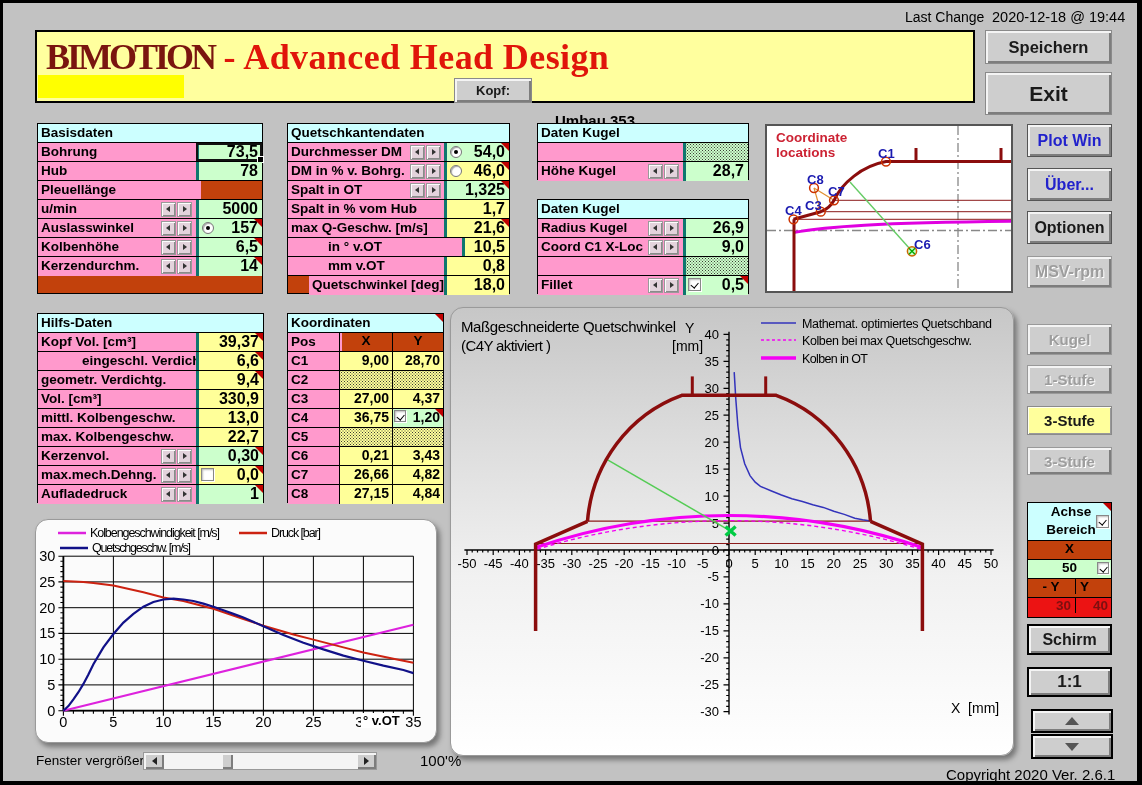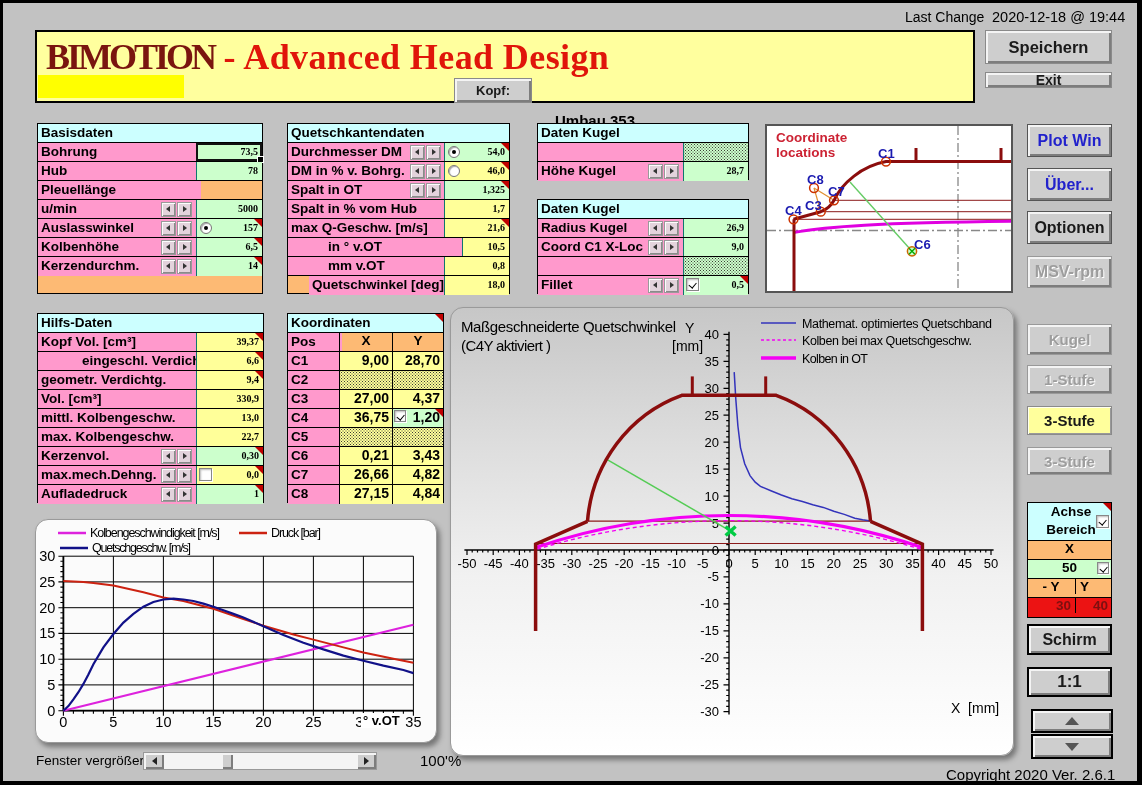--- a/index.html
+++ b/index.html
@@ -8,28 +8,28 @@
 .abs{position:absolute;}
 .frame{position:absolute;left:0;top:0;right:0;bottom:0;border-style:solid;border-color:#000;border-width:3px 5px 4px 3px;box-sizing:border-box;}
 .topcyan{position:absolute;left:0;top:0;width:1142px;height:2px;background:#d8f8f8;}
 .btn{position:absolute;background:#cecece;border:1px solid #8a8a8a;
  box-shadow:inset 2px 2px 0 #f4f4f4, inset -2px -2px 0 #7d7d7d;
  display:flex;align-items:center;justify-content:center;
  font-weight:bold;color:#1a1a1a;box-sizing:border-box;}
 .btn.dark{border:2px solid #000;}
 .btn.blue{color:#2222cc;}
 .btn.dis{color:#9d9d9d;text-shadow:1px 1px 0 #fff;}
-.tbl{position:absolute;background:#fdba74;border:1px solid #000;box-sizing:border-box;}
+.tbl{position:absolute;background:#c2410c;border:1px solid #000;box-sizing:border-box;}
 .row{position:relative;height:19px;border-bottom:1px solid #000;box-sizing:border-box;
  font-weight:bold;font-size:13.5px;color:#000;}
 .row:last-child{border-bottom:none;}
 .hdr{background:#ccffff;padding-left:3px;line-height:17px;}
 .lbl{position:absolute;left:0;top:0;bottom:0;padding-left:3px;line-height:17px;background:#ff99cc;}
-.val{position:absolute;top:0;bottom:0;right:0;border-left:1px solid #0f766e;box-sizing:border-box;
- text-align:right;padding-right:4px;line-height:17px;font-size:10px;font-family:Liberation Serif, serif;}
+.val{position:absolute;top:0;bottom:0;right:0;border-left:3px solid #0f766e;box-sizing:border-box;
+ text-align:right;padding-right:4px;line-height:17px;font-size:16px;}
 .g{background:#ccffcc;}
 .y{background:#ffff99;}
 .rc{position:absolute;right:0;top:0;width:0;height:0;border-left:8px solid transparent;border-top:8px solid #c00000;}
 .hatch{background-image:radial-gradient(#3c3c34 0.65px, transparent 0.85px),radial-gradient(#3c3c34 0.65px, transparent 0.85px);background-size:3px 3px;background-position:0 0,1.5px 1.5px;}
 .cx{position:absolute;left:51px;width:53px;top:0;bottom:0;border-left:1px solid #000;box-sizing:border-box;text-align:right;padding-right:3px;line-height:17px;font-size:14px;}
 .cy{position:absolute;left:104px;right:0;top:0;bottom:0;border-left:1px solid #000;box-sizing:border-box;text-align:right;padding-right:3px;line-height:17px;font-size:14px;}
 .spin{position:absolute;top:1.5px;width:31px;height:15px;}
 .spin i{position:absolute;top:0;width:15px;height:15px;background:#e3d3dc;border:1px solid #9a9a9a;
  box-shadow:inset 1px 1px 0 #fdfdfd, inset -1px -1px 0 #8a8a8a;box-sizing:border-box;}
 .spin i.l{left:0;}
@@ -58,21 +58,21 @@
 
 <div class="abs" style="left:35px;top:30px;width:940px;height:73px;background:#ffff9e;border:2px solid #000;box-sizing:border-box;">
   <div class="abs" style="left:1px;top:43px;width:146px;height:23px;background:#ffff00;"></div>
   <div class="abs" style="left:9px;top:4px;font-family:'Liberation Serif',serif;font-weight:bold;font-size:36px;">
     <span style="color:#7a150f;letter-spacing:-3px;">BIMOTION</span><span style="color:#e0150a;letter-spacing:0.4px;"> - Advanced Head Design</span>
   </div>
   <div class="btn" style="left:417px;top:46px;width:78px;height:25px;font-size:13px;">Kopf:</div>
   <div class="abs" style="left:518px;top:50px;font-weight:bold;font-size:15px;margin-top:30px;">Umbau 353</div>
 </div>
 <div class="btn" style="left:985px;top:30px;width:127px;height:34px;font-size:16.5px;">Speichern</div>
-<div class="btn" style="left:985px;top:72px;width:127px;height:16px;font-size:14px;">Exit</div>
+<div class="btn" style="left:985px;top:72px;width:127px;height:43px;font-size:21px;">Exit</div>
 
 <div class="btn blue" style="left:1027px;top:124px;width:85px;height:33px;font-size:16px;border-color:#555;">Plot Win</div>
 <div class="btn blue" style="left:1027px;top:168px;width:85px;height:33px;font-size:16px;border-color:#555;">Über...</div>
 <div class="btn" style="left:1027px;top:211px;width:85px;height:33px;font-size:16px;border-color:#555;">Optionen</div>
 <div class="btn dis" style="left:1027px;top:256px;width:85px;height:32px;font-size:16px;border-color:#999;">MSV-rpm</div>
 <div class="btn dis" style="left:1027px;top:324px;width:85px;height:31px;font-size:15px;border-color:#999;">Kugel</div>
 <div class="btn dis" style="left:1027px;top:365px;width:85px;height:29px;font-size:15px;border-color:#999;">1-Stufe</div>
 <div class="btn" style="left:1027px;top:406px;width:85px;height:29px;font-size:15px;background:#ffff9c;box-shadow:inset 1px 1px 0 #fffff0, inset -1px -1px 0 #999;">3-Stufe</div>
 <div class="btn dis" style="left:1027px;top:447px;width:85px;height:28px;font-size:15px;border-color:#999;">3-Stufe</div>
 <div class="btn dark" style="left:1027px;top:624px;width:85px;height:31px;font-size:16px;">Schirm</div>

